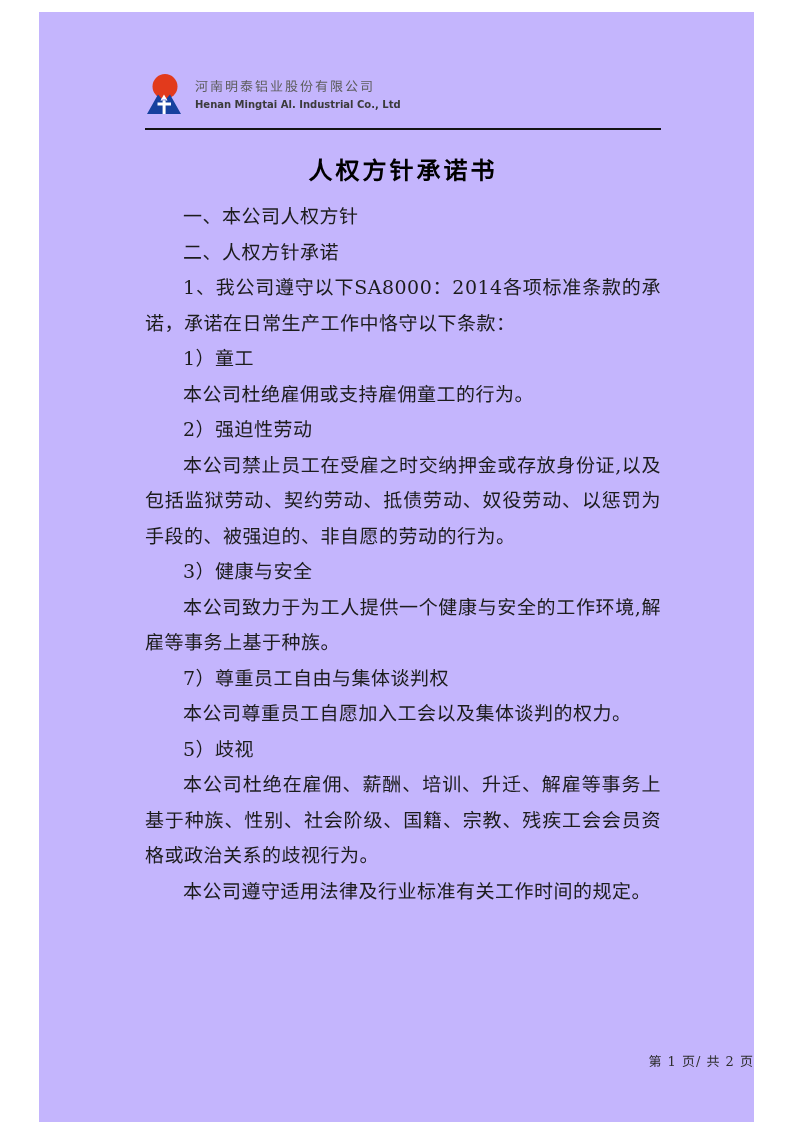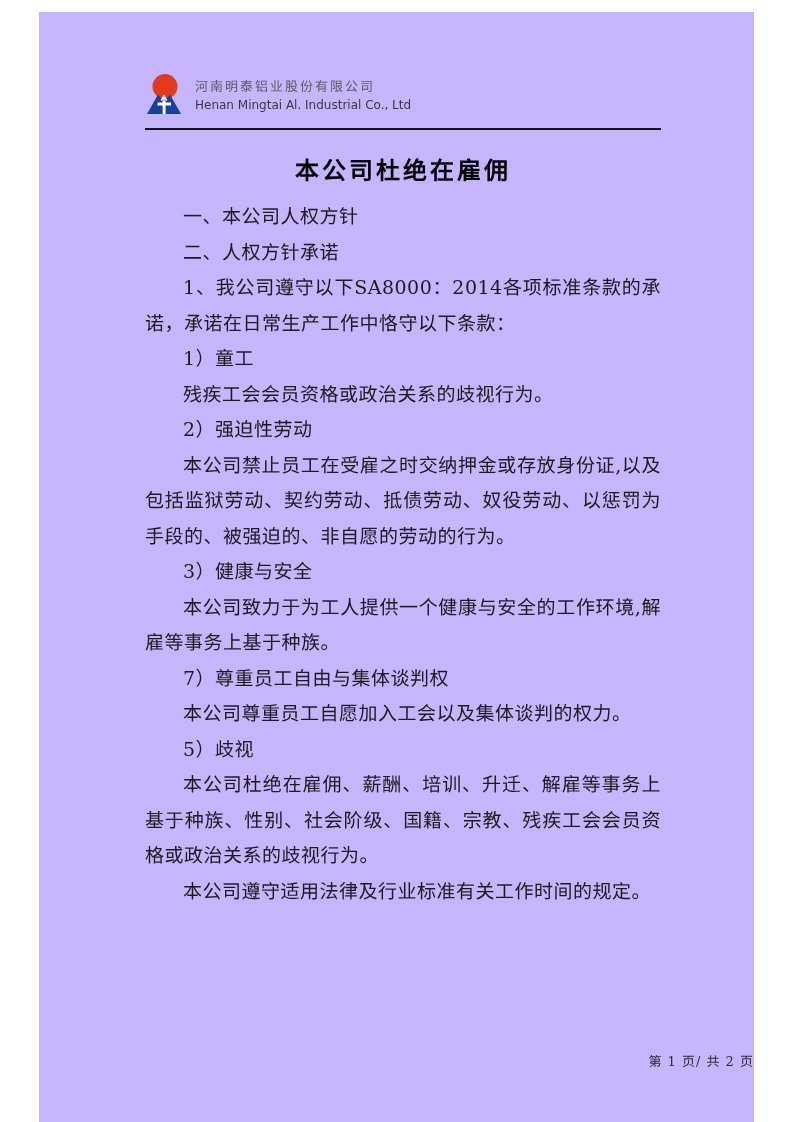--- a/index.html
+++ b/index.html
@@ -28,23 +28,23 @@
   .logo-box svg { display: block; }
   .company-names { display: flex; flex-direction: column; justify-content: center; }
   .company-zh {
     font-size: 13px;
     color: #5d5d5d;
     letter-spacing: 2px;
     line-height: 17px;
     font-family: "DejaVu Serif", serif;
   }
   .company-en {
-    font-size: 12px;
+    font-size: 10px;
     color: #3b3b3b;
-    font-weight: normal;
+    font-weight: bold;
     line-height: 16px;
     margin-top: 2px;
     font-family: "DejaVu Sans", "Liberation Sans", sans-serif;
   }
   .header-rule {
     border: none;
     border-bottom: 2px solid #141414;
     margin: 10px 0 0 0;
   }
 
@@ -105,28 +105,28 @@
         </svg>
       </div>
       <div class="company-names">
         <div class="company-zh">河南明泰铝业股份有限公司</div>
         <div class="company-en">Henan Mingtai Al. Industrial Co., Ltd</div>
       </div>
     </div>
 
     <hr class="header-rule">
 
-    <h1 class="doc-title">本公司杜绝在雇佣</h1>
+    <h1 class="doc-title">人权方针承诺书</h1>
 
     <main class="doc-body">
       <p>一、本公司人权方针</p>
       <p>二、人权方针承诺</p>
       <p>1、我公司遵守以下SA8000：2014各项标准条款的承诺，承诺在日常生产工作中恪守以下条款：</p>
       <p>1）童工</p>
-      <p>残疾工会会员资格或政治关系的歧视行为。</p>
+      <p>本公司杜绝雇佣或支持雇佣童工的行为。</p>
       <p>2）强迫性劳动</p>
       <p>本公司禁止员工在受雇之时交纳押金或存放身份证,以及包括监狱劳动、契约劳动、抵债劳动、奴役劳动、以惩罚为手段的、被强迫的、非自愿的劳动的行为。</p>
       <p>3）健康与安全</p>
       <p>本公司致力于为工人提供一个健康与安全的工作环境,解雇等事务上基于种族。</p>
       <p>7）尊重员工自由与集体谈判权</p>
       <p>本公司尊重员工自愿加入工会以及集体谈判的权力。</p>
       <p>5）歧视</p>
       <p>本公司杜绝在雇佣、薪酬、培训、升迁、解雇等事务上基于种族、性别、社会阶级、国籍、宗教、残疾工会会员资格或政治关系的歧视行为。</p>
       <p>本公司遵守适用法律及行业标准有关工作时间的规定。</p>
     </main>

